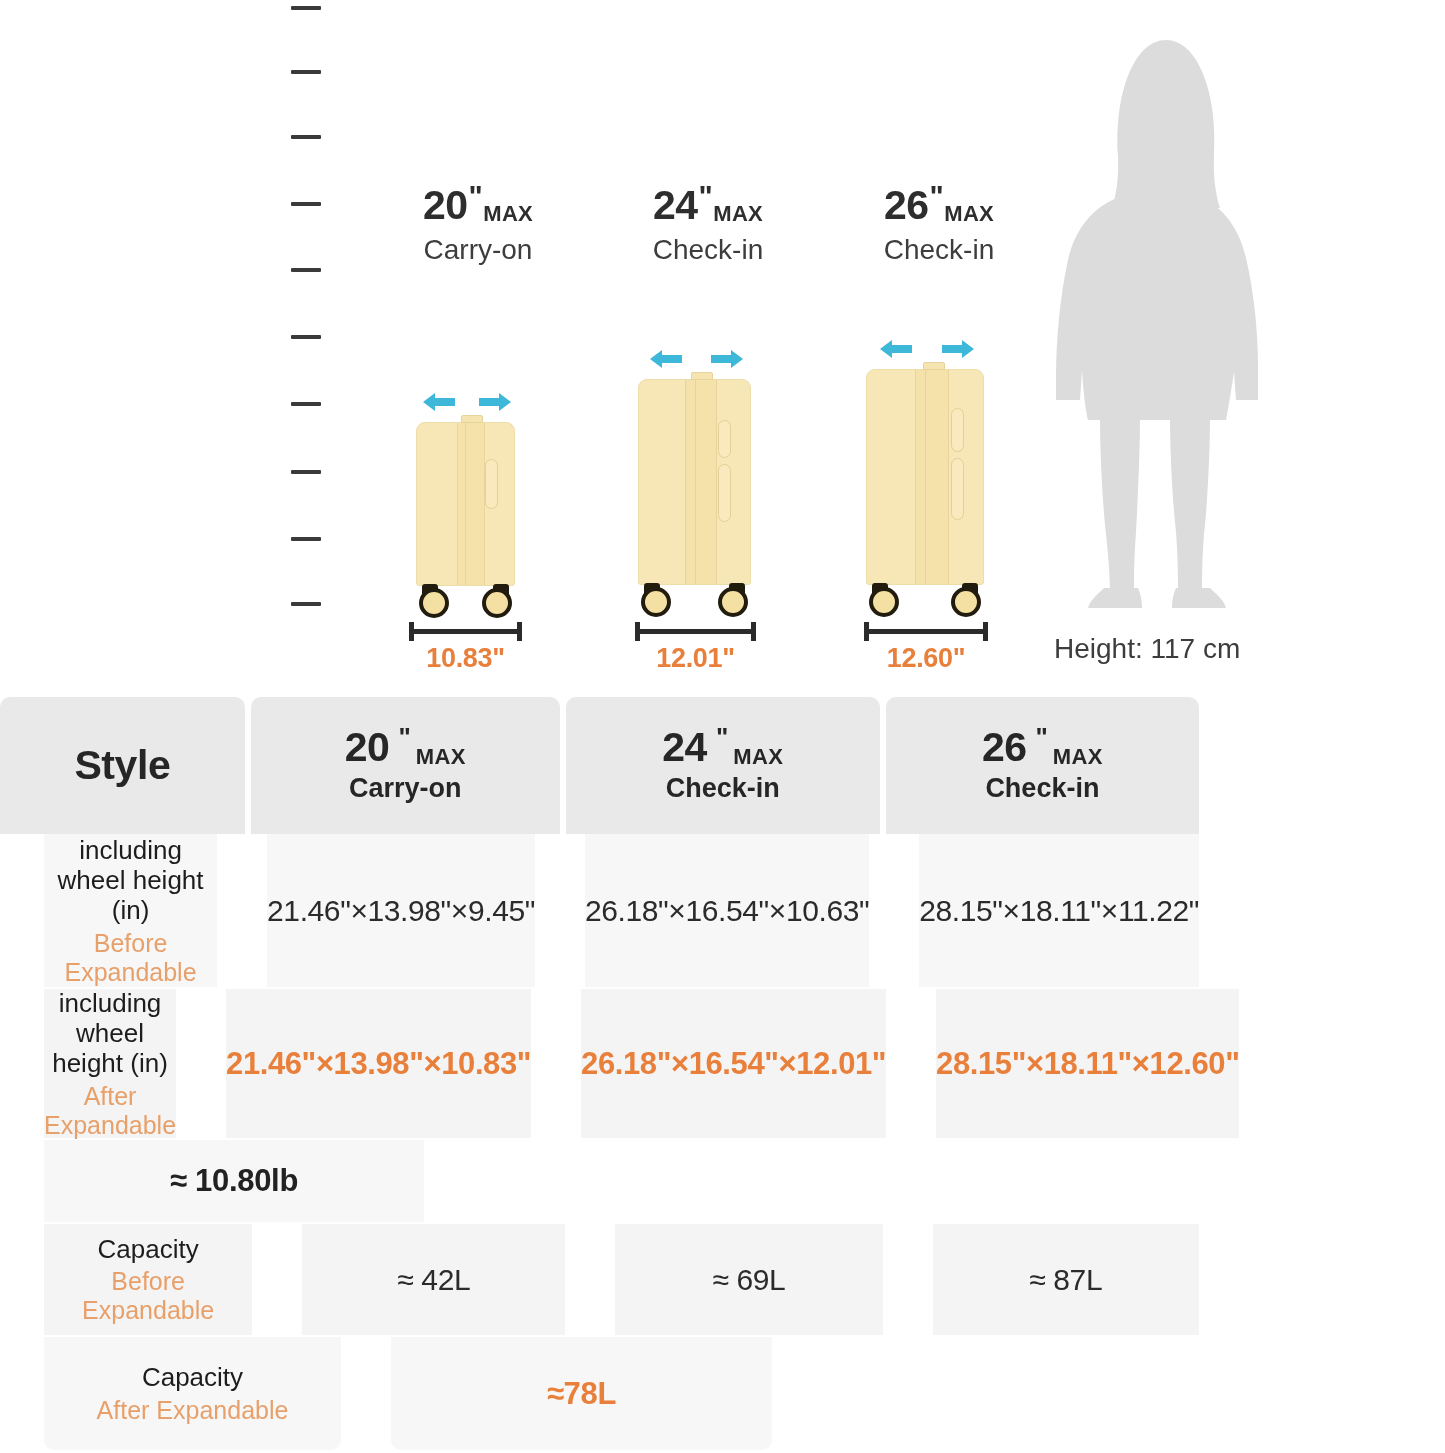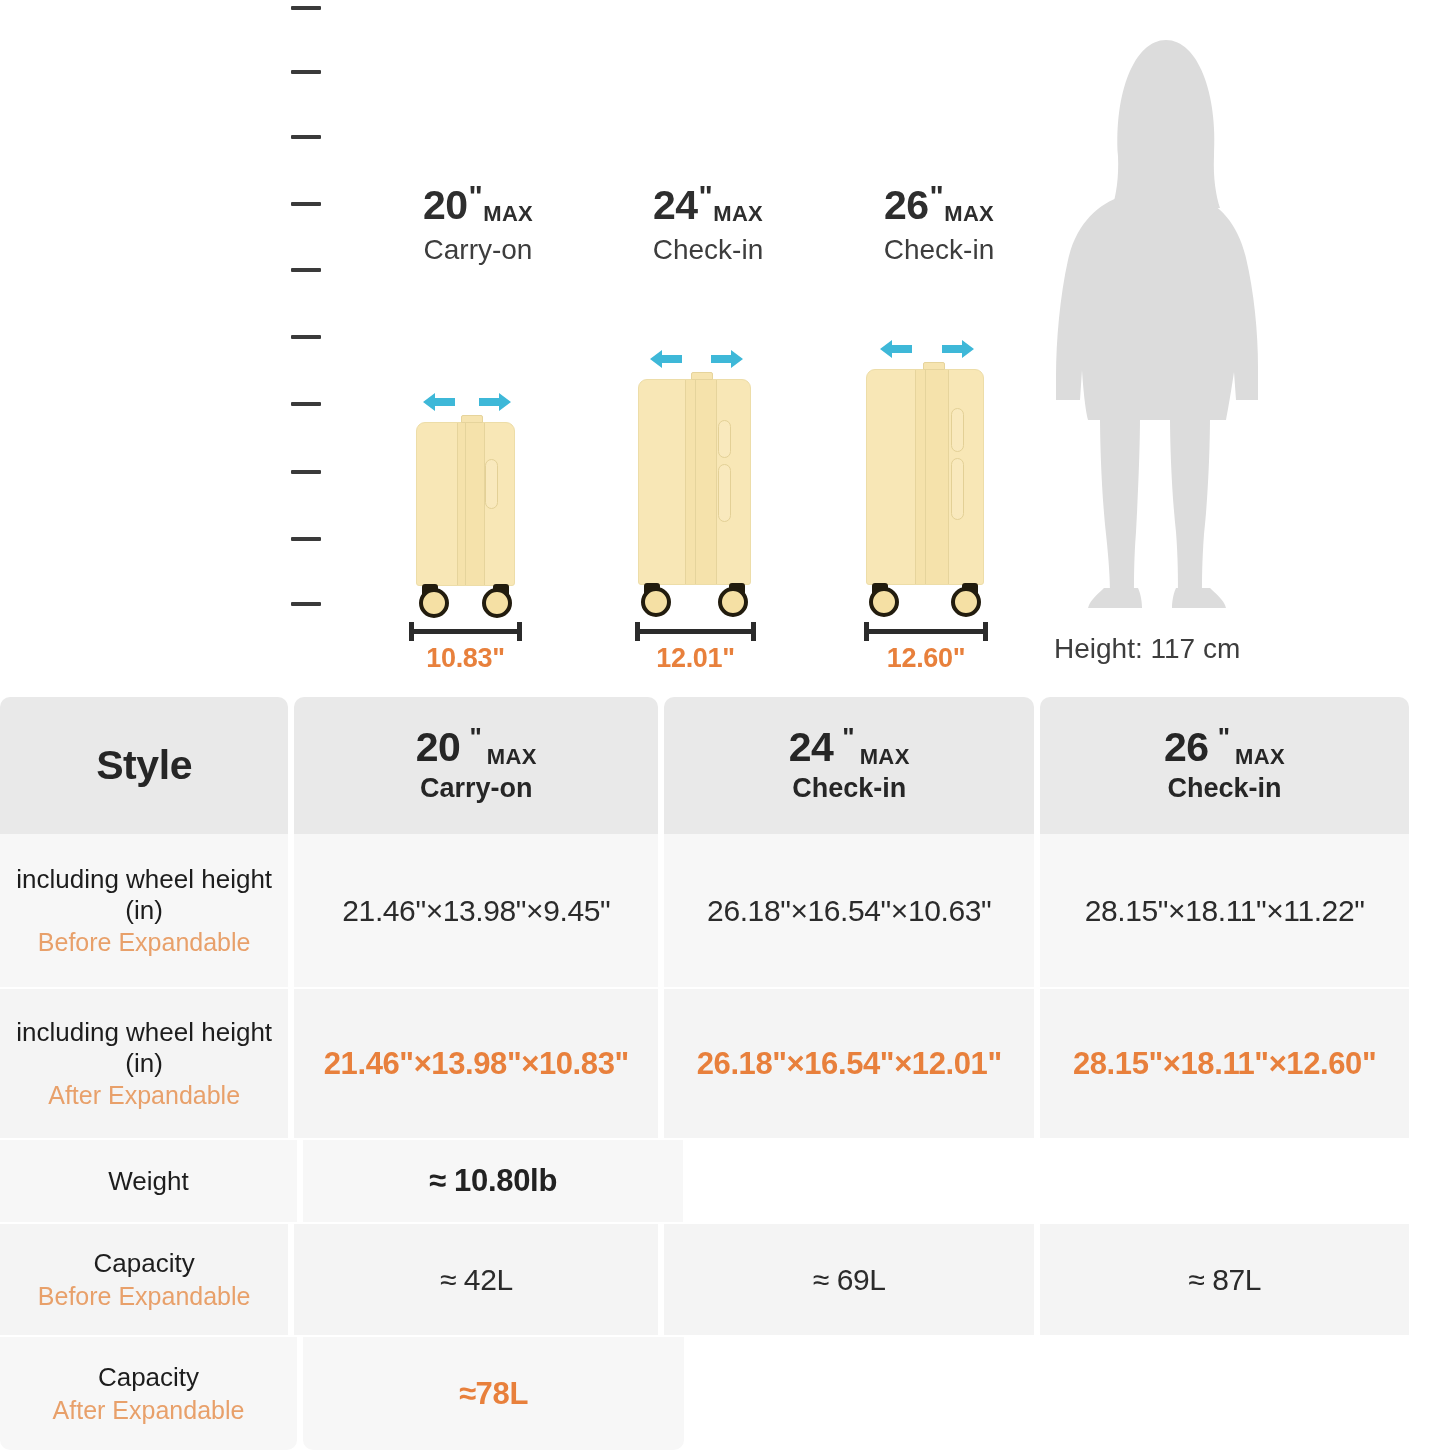--- a/index.html
+++ b/index.html
@@ -93,21 +93,21 @@
   }
 
   
   .person { position: absolute; }
   .person-label {
     position: absolute; font-size: 28px; color: #3d3d3d; white-space: nowrap;
   }
 
   
   .table { position: absolute; left: 0; top: 697px; width: 1445px; }
-  .trow { display: flex; width: 1409px; align-items: flex-end; }
+  .trow { display: flex; width: 1199px; align-items: flex-end; }
   .tcell {
     position: relative;
     display: flex; flex-direction: column;
     align-items: center; justify-content: center;
     text-align: center;
   }
   .c0 { width: 297px; margin-right: 6px; }
   .c1 { width: 375px; margin-right: 6px; }
   .c2 { width: 381px; margin-right: 6px; }
   .c3 { width: 380px; }
@@ -123,21 +123,21 @@
   .hrow .hd-top {
     display: inline-flex; align-items: flex-start; line-height: 1;
   }
   .hrow .hd-num { font-size: 41px; font-weight: bold; color: #262626; letter-spacing: -.5px; }
   .hrow .hd-dq { font-size: 26px; font-weight: bold; color: #262626; line-height: .8; margin-left: 9px; }
   .hrow .hd-max { font-size: 22px; font-weight: bold; color: #262626; align-self: flex-end; margin-left: 5px; letter-spacing: .4px; }
   .hrow .hd-sub { font-size: 27px; font-weight: bold; color: #262626; margin-top: 5px; }
 
   .brow .tcell { background: #f7f7f7; }
   .brow.alt .tcell { background: #f4f4f4; }
-  .brow .tcell { border-bottom: 2px solid #ffffff; }
+  .brow .tcell { border-bottom: 2px solid #ffffff; margin-left: 44px; }
 
   .r1 .tcell { height: 155px; }
   .r2 .tcell { height: 151px; }
   .r3 .tcell { height: 84px; }
   .r4 .tcell { height: 113px; }
   .r5 .tcell { height: 113px; }
   .r5 .tcell { border-bottom: none; border-radius: 0 0 10px 10px; }
 
   .lbl-main { font-size: 26px; color: #1d1d1d; line-height: 1.17; }
   .lbl-sub { font-size: 25px; color: #e8a06a; line-height: 1.15; margin-top: 3px; }
@@ -389,23 +389,20 @@
       </div>
       <div class="tcell c2">
         <span class="val-or">26.18"×16.54"×12.01"</span>
       </div>
       <div class="tcell c3">
         <span class="val-or">28.15"×18.11"×12.60"</span>
       </div>
     </div>
 
     <div class="trow brow r3">
-      <div class="tcell c0">
-        <span class="lbl-main">Weight</span>
-      </div>
       <div class="tcell c3">
         <span class="val-dark-b">≈ 10.80lb</span>
       </div>
     </div>
 
     <div class="trow brow alt r4">
       <div class="tcell c0">
         <span class="lbl-main">Capacity</span>
         <span class="lbl-sub">Before Expandable</span>
       </div>

